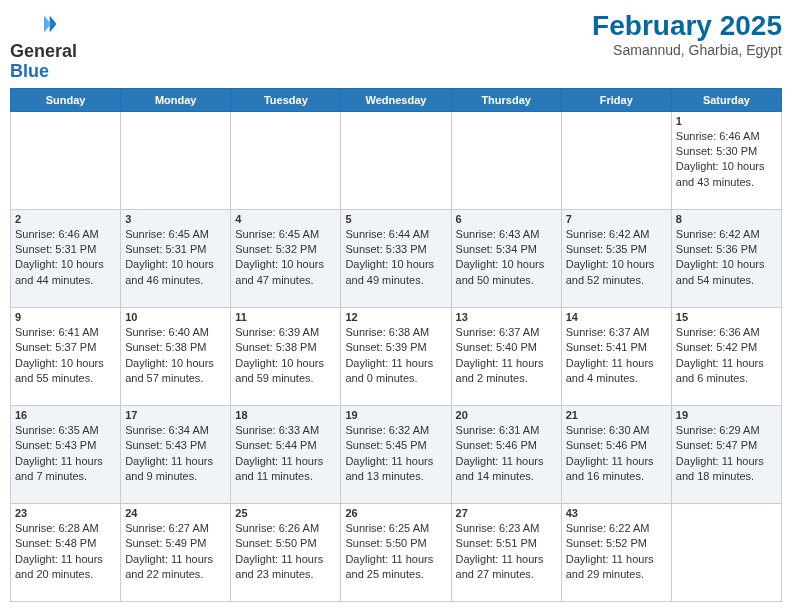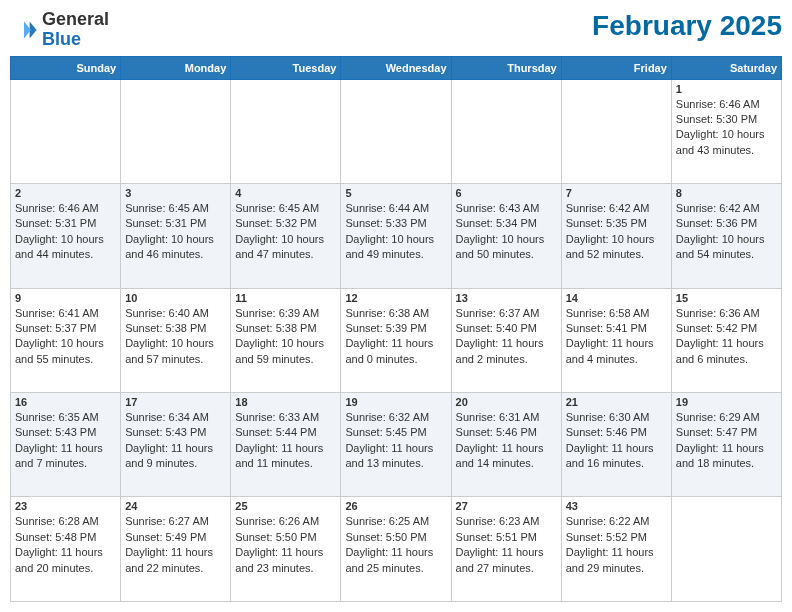--- a/index.html
+++ b/index.html
@@ -20,20 +20,21 @@
     .header {
       display: flex;
       justify-content: space-between;
       align-items: flex-start;
       margin-bottom: 6px;
     }
     .logo {
       display: flex;
       align-items: center;
       gap: 4px;
+      flex-direction: column;
     }
     .logo-text {
       font-size: 18px;
       font-weight: bold;
       line-height: 1.1;
     }
     .logo-general { color: #333; }
     .logo-blue { color: #1a6fba; }
     .logo-icon {
       width: 28px;
@@ -57,21 +58,21 @@
       border-collapse: collapse;
       width: 100%;
       table-layout: fixed;
     }
     .calendar thead th {
       background: #2979b8;
       color: #fff;
       font-size: 11px;
       font-weight: bold;
       padding: 5px 4px;
-      text-align: right;
+      text-align: center;
       border: 1px solid #1a6fba;
     }
     .calendar tbody td {
       vertical-align: top;
       border: 1px solid #ccc;
       padding: 3px 4px;
       font-size: 9px;
       color: #333;
       height: 88px;
       background: #fff;
@@ -102,20 +103,21 @@
         <polygon points="28,8 38,20 28,32" fill="#2979b8"></polygon>
         <polygon points="20,8 30,20 20,32" fill="#5aabf0"></polygon>
       </svg>
       <div class="logo-text">
         <span class="logo-general">General</span><br>
         <span class="logo-blue">Blue</span>
       </div>
     </div>
     <div class="title-block">
       <div class="month-title">February 2025</div>
+      <div class="location">Samannud, Gharbia, Egypt</div>
     </div>
   </div>
 
   <table class="calendar">
     <thead>
       <tr>
       <th>Sunday</th>
           <th>Monday</th>
           <th>Tuesday</th>
           <th>Wednesday</th>
@@ -222,21 +224,21 @@
           </td>
           <td>
             <span class="day-num">13</span>
             <div class="day-info">Sunrise: 6:37 AM
 Sunset: 5:40 PM
 Daylight: 11 hours
 and 2 minutes.</div>
           </td>
           <td>
             <span class="day-num">14</span>
-            <div class="day-info">Sunrise: 6:58 AM
+            <div class="day-info">Sunrise: 6:37 AM
 Sunset: 5:41 PM
 Daylight: 11 hours
 and 4 minutes.</div>
           </td>
           <td>
             <span class="day-num">15</span>
             <div class="day-info">Sunrise: 6:36 AM
 Sunset: 5:42 PM
 Daylight: 11 hours
 and 6 minutes.</div>

